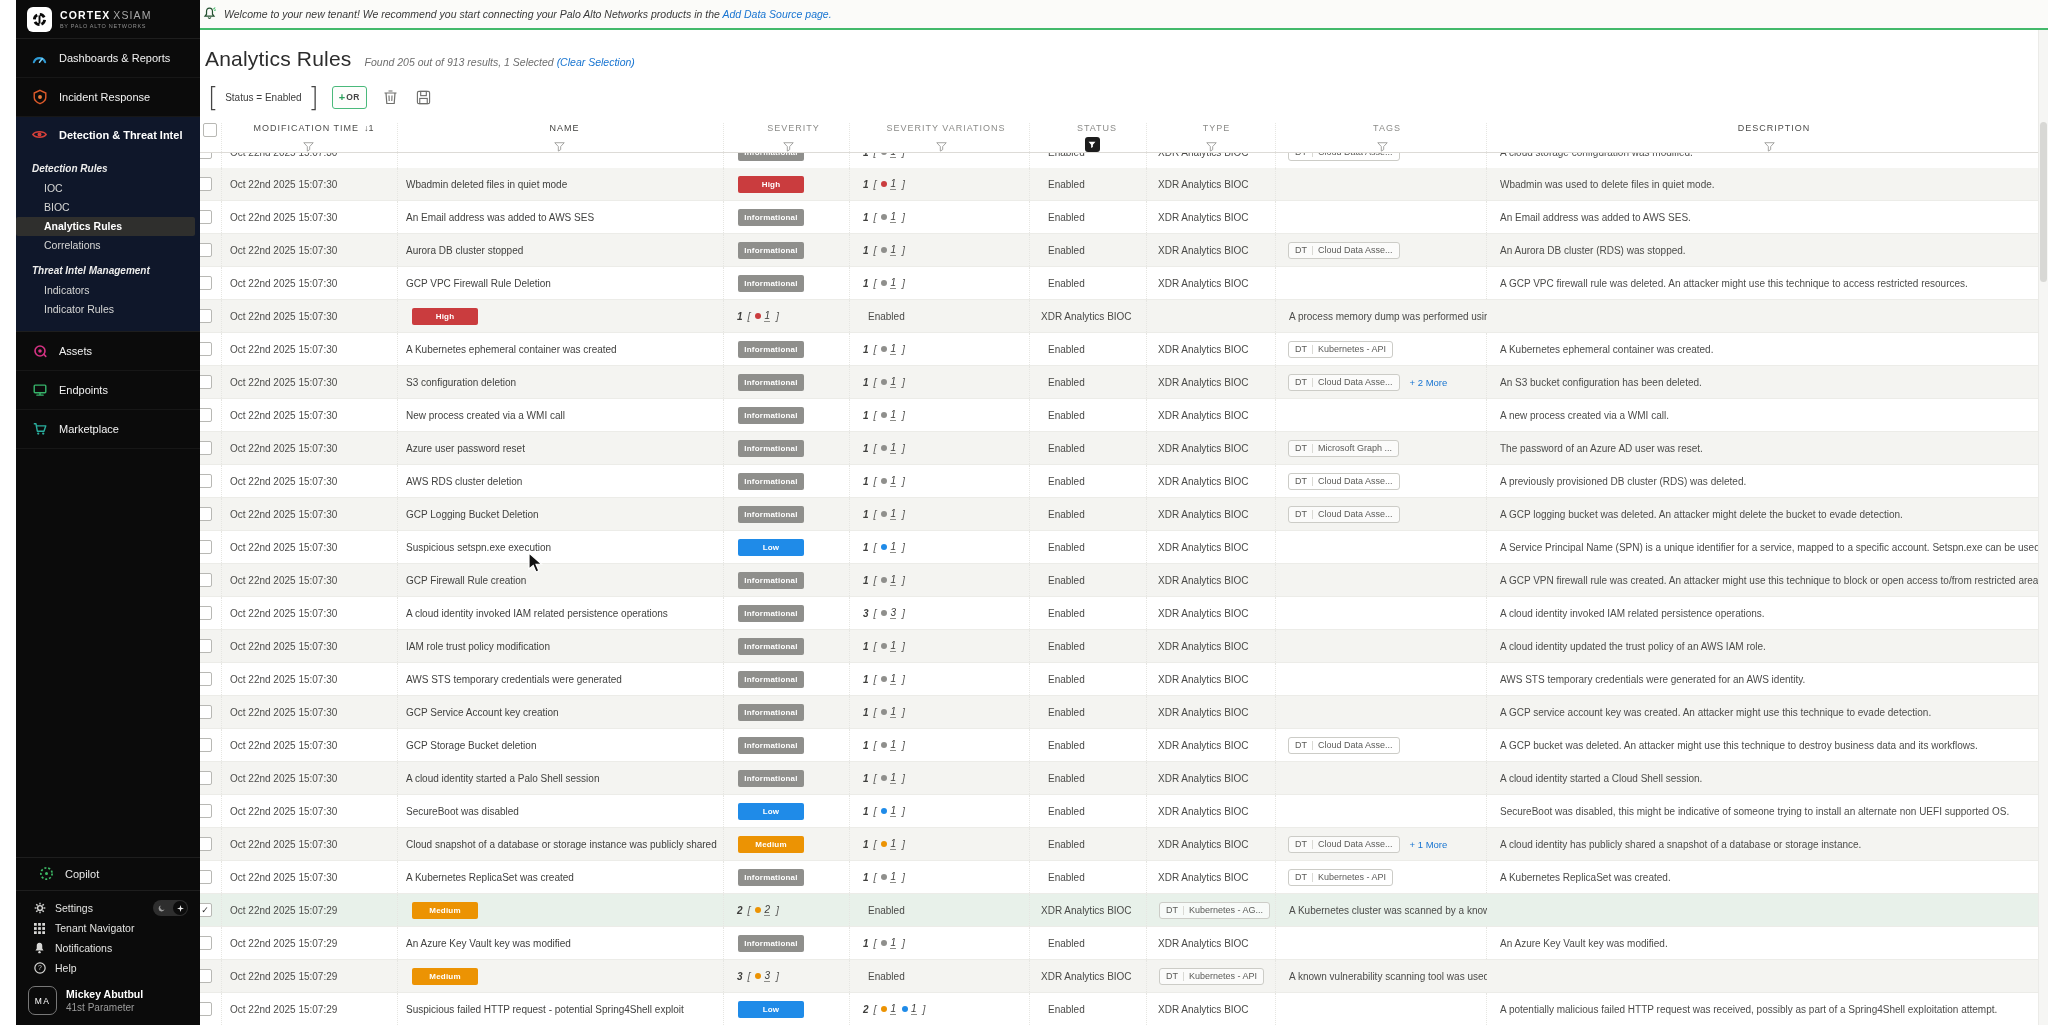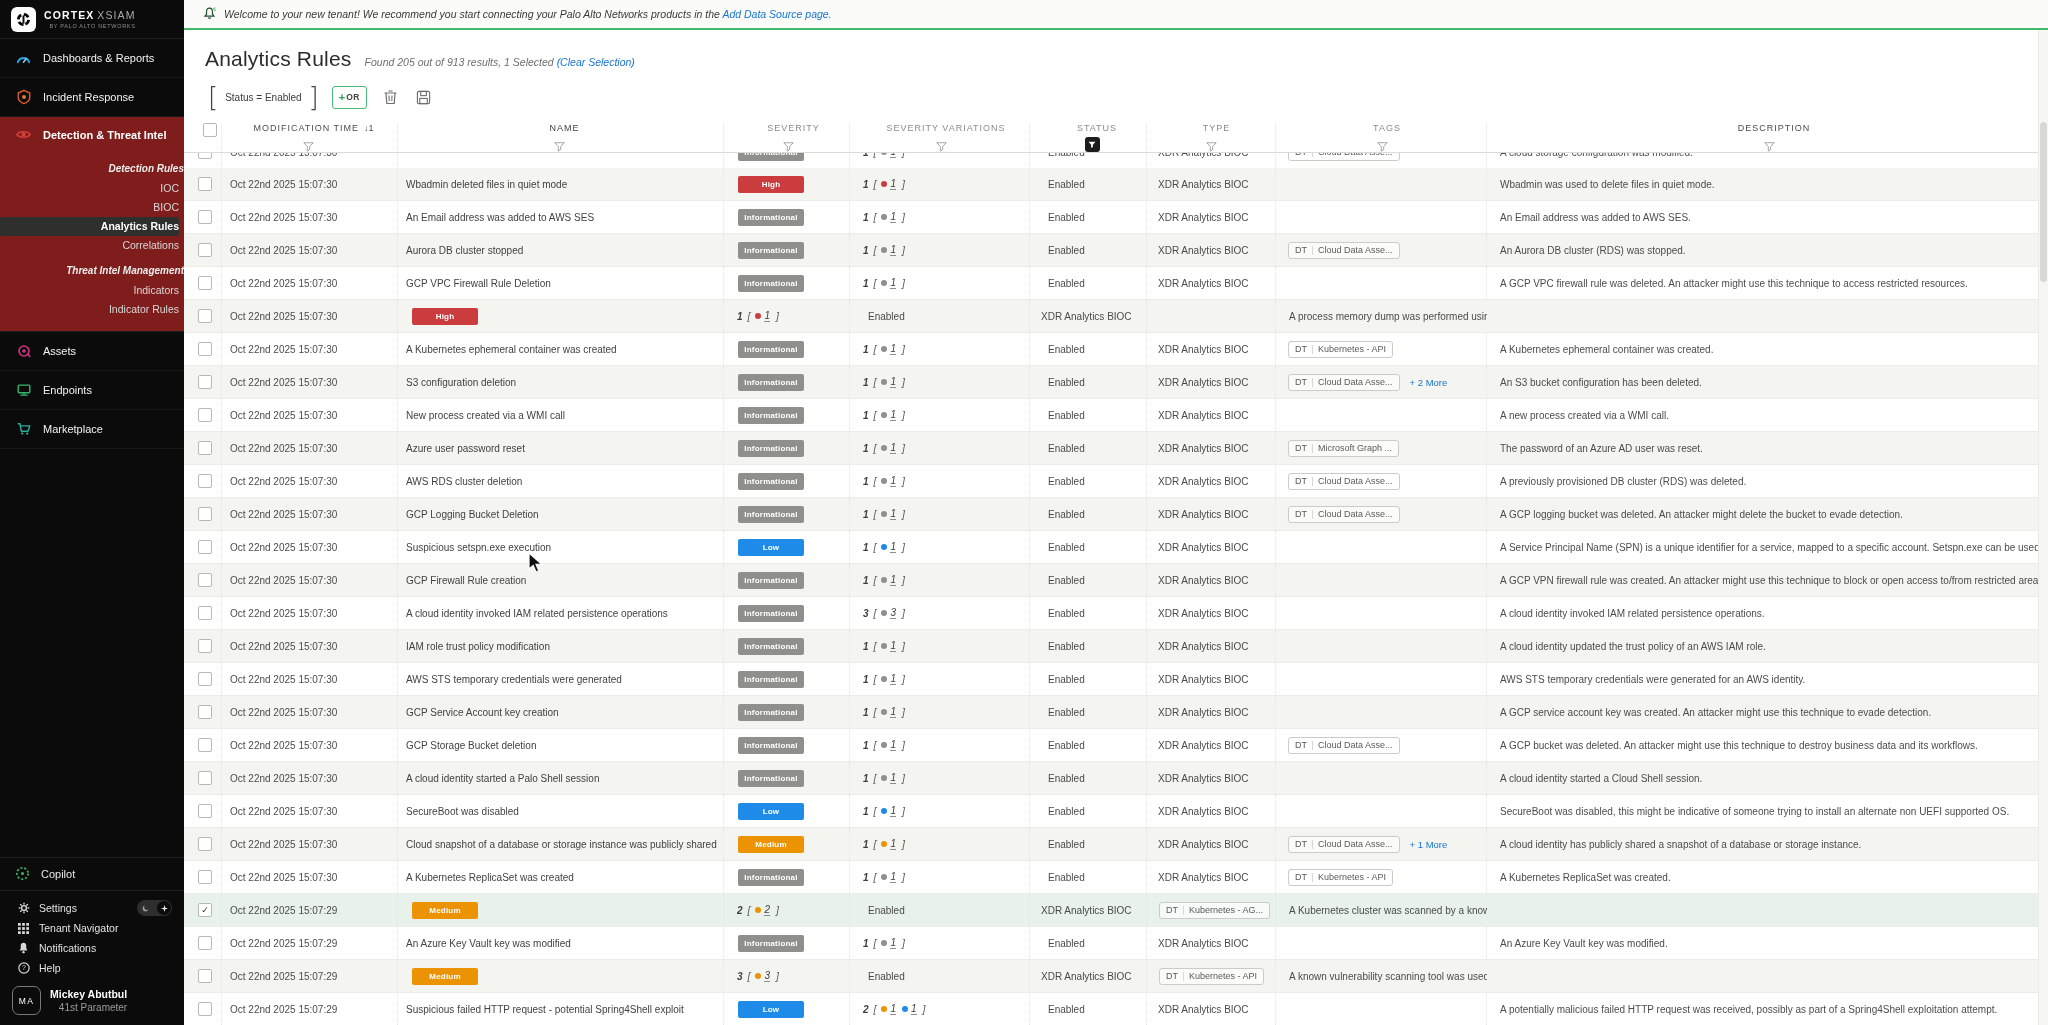--- a/index.html
+++ b/index.html
@@ -1,34 +1,34 @@
 <!DOCTYPE html>
 <html><head>
 <meta charset="utf-8">
 <style>
   html,body{margin:0;padding:0;background:#fff;}
   #screen{position:relative;width:2048px;height:1025px;overflow:hidden;
     font-family:"Liberation Sans",sans-serif;background:#fff;color:#3c3c3c;}
 
   
-  .sidebar{position:absolute;left:0;top:0;width:184px;height:1025px;background:#0b0b0b;color:#e8e8e8;z-index:5;text-align:right;}
+  .sidebar{position:absolute;left:16px;top:0;width:184px;height:1025px;background:#0b0b0b;color:#e8e8e8;z-index:5;}
   .logo-row{height:38px;display:flex;align-items:center;padding-left:11px;gap:8px;border-bottom:1px solid #1e1e1e;}
   .logo-mark{width:25px;height:25px;background:#fff;border-radius:6px;display:flex;align-items:center;justify-content:center;flex:0 0 auto;}
   .logo-text1{font-size:10.5px;letter-spacing:1.1px;font-weight:bold;color:#fff;white-space:nowrap;}
   .logo-text1 .lt2{color:#a9a9a9;font-weight:normal;margin-left:3px;}
   .logo-text2{font-size:5.5px;letter-spacing:.7px;color:#8f8f8f;margin-top:2px;}
   .nav-item{height:38px;display:flex;align-items:center;gap:11px;padding-left:15px;font-size:11px;color:#f2f2f2;border-bottom:1px solid #171717;cursor:pointer;}
   .nav-item .nico{width:17px;height:17px;flex:0 0 auto;display:flex;align-items:center;justify-content:center;}
-  .section-panel{background:#7f1d1d;border-bottom:1px solid #1e1e1e;padding-bottom:12px;}
+  .section-panel{background:#0f172a;border-bottom:1px solid #1e1e1e;padding-bottom:12px;}
   .section-head{height:36px;display:flex;align-items:center;gap:11px;padding-left:15px;font-size:11px;font-weight:bold;color:#fff;}
   .group-head{font-style:italic;font-weight:bold;font-size:10px;color:#ededec;padding-left:16px;margin-top:10px;margin-bottom:5px;}
   .sub-item{height:19px;line-height:19px;padding-left:28px;font-size:10.5px;color:#d7d7d5;margin:0 5px 0 0;cursor:pointer;white-space:nowrap;}
   .sub-item.sel{background:#2f2f2d;color:#fff;font-weight:bold;border-radius:2px;}
   .sb-bottom{position:absolute;left:0;right:0;bottom:4px;}
-  .copilot-row{height:32px;display:flex;align-items:center;gap:11px;padding-left:15px;font-size:11px;border-top:1px solid #1e1e1e;border-bottom:1px solid #1e1e1e;}
+  .copilot-row{height:32px;display:flex;align-items:center;gap:11px;padding-left:23px;font-size:11px;border-top:1px solid #1e1e1e;border-bottom:1px solid #1e1e1e;}
   .util-row{height:20px;display:flex;align-items:center;gap:9px;padding-left:17px;font-size:10.5px;color:#e3e3e1;position:relative;}
   .util-row .uico{width:13px;height:13px;display:flex;align-items:center;justify-content:center;}
   .theme-toggle{position:absolute;right:12px;top:2px;width:35px;height:16px;background:#2e2e2e;border-radius:9px;display:flex;align-items:center;}
   .tt-moon{margin-left:5px;}
   .tt-knob{position:absolute;right:1px;top:1px;width:14px;height:14px;border-radius:50%;background:#0c0c0c;display:flex;align-items:center;justify-content:center;}
   .user-row{display:flex;align-items:center;gap:9px;padding:8px 16px 6px 12px;}
   .avatar{width:27px;height:27px;border:1px solid #787878;border-radius:7px;display:flex;align-items:center;justify-content:center;
     font-size:8.5px;letter-spacing:1.5px;color:#fff;flex:0 0 auto;}
   .user-name{font-size:10.5px;font-weight:bold;color:#fff;}
   .user-org{font-size:10px;color:#9c9c9c;margin-top:2px;}

